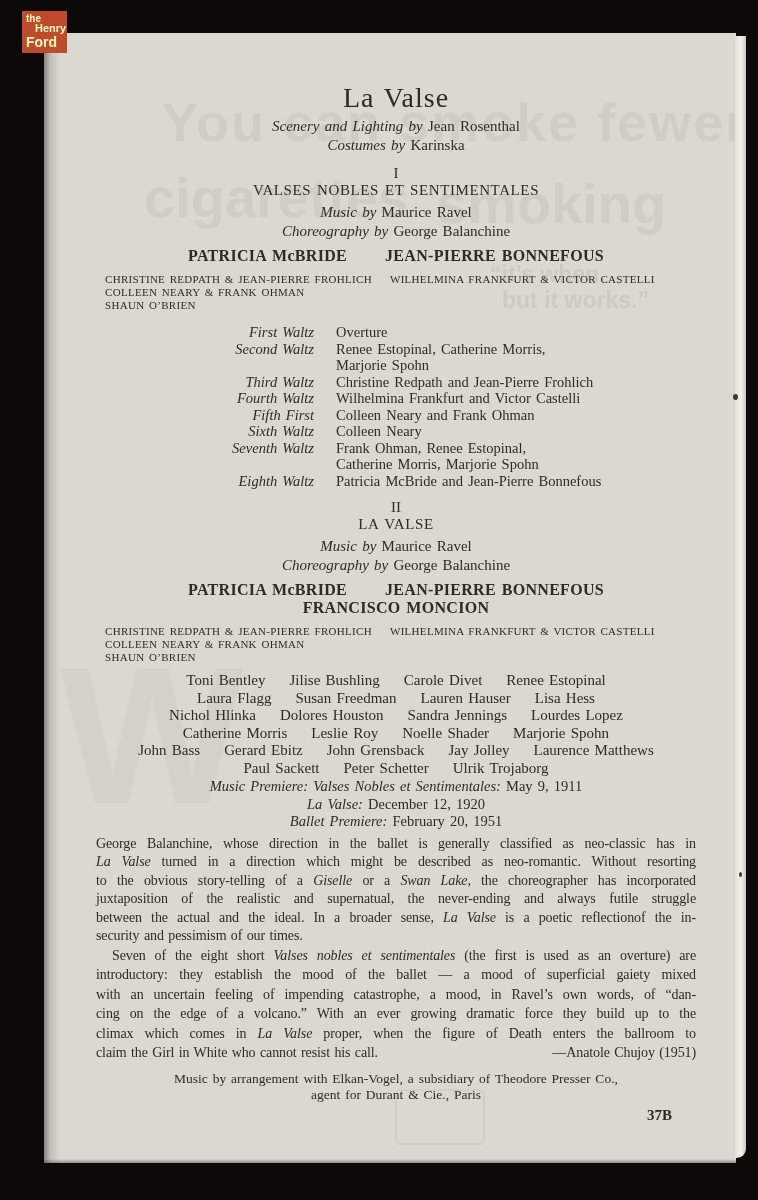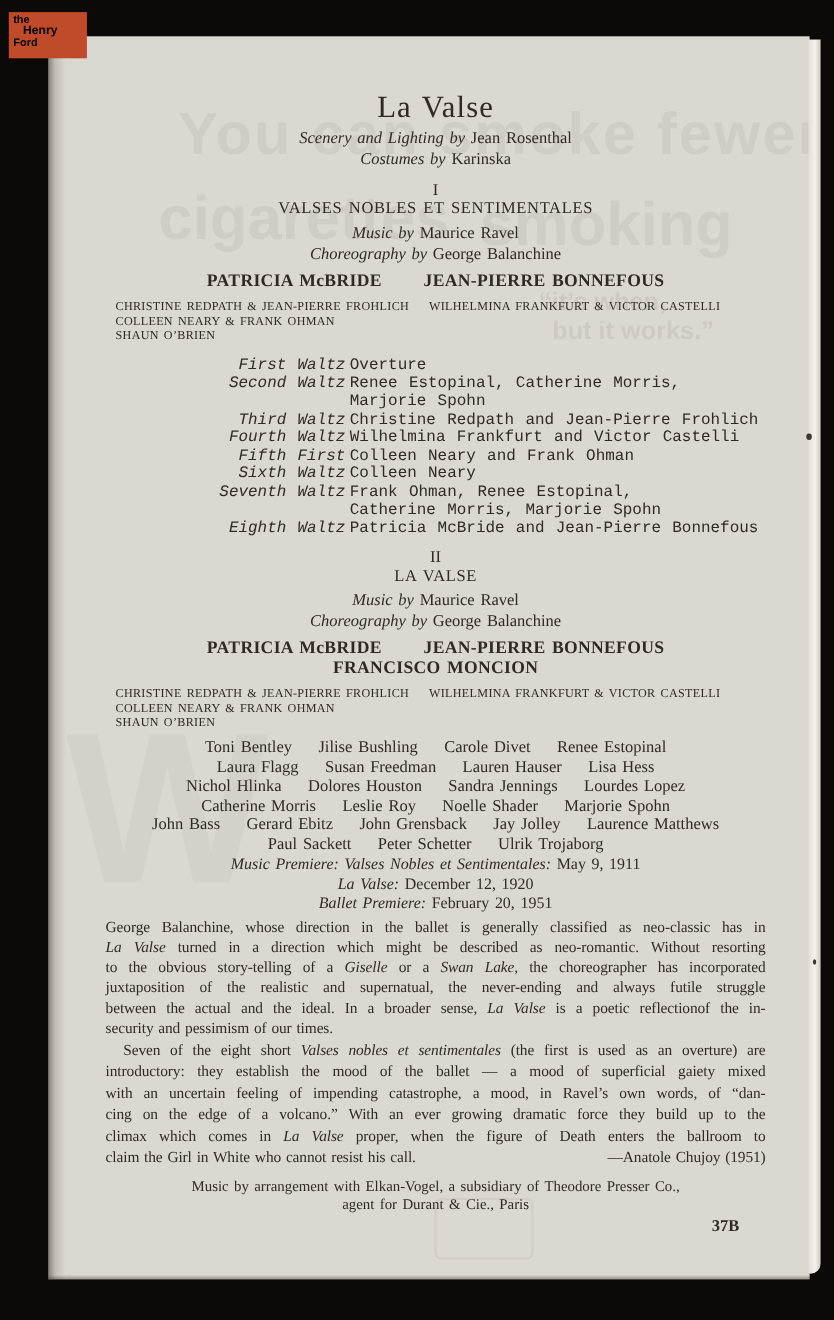--- a/index.html
+++ b/index.html
@@ -11,26 +11,26 @@
 
          background:linear-gradient(to right,rgba(52,49,41,.5),rgba(52,49,41,.15) 40%,rgba(52,49,41,0));}
   .page::after{content:'';position:absolute;left:0;right:0;bottom:0;height:4px;
          background:linear-gradient(to bottom,rgba(0,0,0,0),rgba(60,57,48,.45));}
   .page-edge{position:absolute;left:735px;top:36px;width:11px;height:1122px;
          background:linear-gradient(to right,#e2e0d8,#f2f1eb 55%,#cbc9c0);border-radius:0 0 10px 2px;}
   .speck{position:absolute;background:#3b382f;border-radius:50%;}
   .speck1{left:733px;top:394px;width:5px;height:6px;}
   .speck2{left:739px;top:872px;width:3px;height:5px;}
   
-  .logo{position:absolute;left:8px;top:11px;width:45px;height:42px;background:#c04b2b;z-index:6;
-        font-family:"Liberation Sans",sans-serif;color:#000000;padding-left:26px;}
+  .logo{position:absolute;left:22px;top:11px;width:45px;height:42px;background:#c04b2b;z-index:6;
+        font-family:"Liberation Sans",sans-serif;color:#fef9c3;}
   .logo span{position:absolute;line-height:1;font-weight:700;}
   .logo-the{left:4px;top:3px;font-size:10px;}
   .logo-henry{left:13px;top:12px;font-size:11px;}
-  .logo-ford{left:4px;top:24px;font-size:10px;}
+  .logo-ford{left:4px;top:24px;font-size:14px;}
   
   .wm{position:absolute;color:rgba(95,90,72,.08);font-family:"Liberation Sans",sans-serif;
       font-weight:700;white-space:nowrap;pointer-events:none;}
   .wm-you{left:118px;top:58px;font-size:54px;letter-spacing:2px;}
   .wm-cig{left:100px;top:132px;font-size:56px;}
   .wm-smoking{left:392px;top:138px;font-size:56px;}
   .wm-wacky{left:446px;top:228px;font-size:23px;color:rgba(95,90,72,.10);}
   .wm-works{left:458px;top:254px;font-size:23px;color:rgba(95,90,72,.10);}
   .wm-letter{left:16px;top:590px;font-size:195px;color:rgba(95,90,72,.05);}
   .wm-box{position:absolute;left:351px;top:1056px;width:86px;height:52px;
@@ -43,22 +43,22 @@
   .credit-line{text-align:center;font-size:15px;line-height:19px;}
   .numeral{text-align:center;font-size:15px;line-height:16px;margin-top:10px;}
   .heading{text-align:center;font-size:15px;line-height:18px;letter-spacing:.6px;}
   .principals{margin-top:6px;}
   .principal-line{text-align:center;font-weight:bold;font-size:16px;line-height:18px;letter-spacing:.3px;}
   .principal-name{display:inline-block;margin:0 19px;}
   .smallcaps{margin-top:8px;}
   .sc-line{font-size:11px;line-height:13px;letter-spacing:.3px;}
   .sc-chunk{display:inline-block;margin:0 9px;}
   .waltz-table{margin-top:12px;}
-  .waltz-row{display:grid;grid-template-columns:218px 1fr;column-gap:4px;
-             font-size:14.5px;line-height:16.5px;font-family:Liberation Mono, monospace;}
+  .waltz-row{display:grid;grid-template-columns:218px 1fr;column-gap:22px;
+             font-size:14.5px;line-height:16.5px;}
   .waltz-name{text-align:right;font-style:italic;}
   .ensemble{margin-top:8px;}
   .ens-line{text-align:center;font-size:15px;line-height:17.5px;}
   .ens-name{display:inline-block;margin:0 12px;}
   .premieres{margin-top:1px;}
   .premiere-line{text-align:center;font-size:14.5px;line-height:17.5px;}
   .notes{margin-top:4px;font-size:14px;letter-spacing:-0.1px;word-spacing:1px;}
   .pline{line-height:18.5px;text-align:justify;text-align-last:justify;white-space:nowrap;overflow:visible;}
   .para2 .pline{line-height:19.5px;}
   .pline.last{text-align-last:auto;white-space:normal;}

